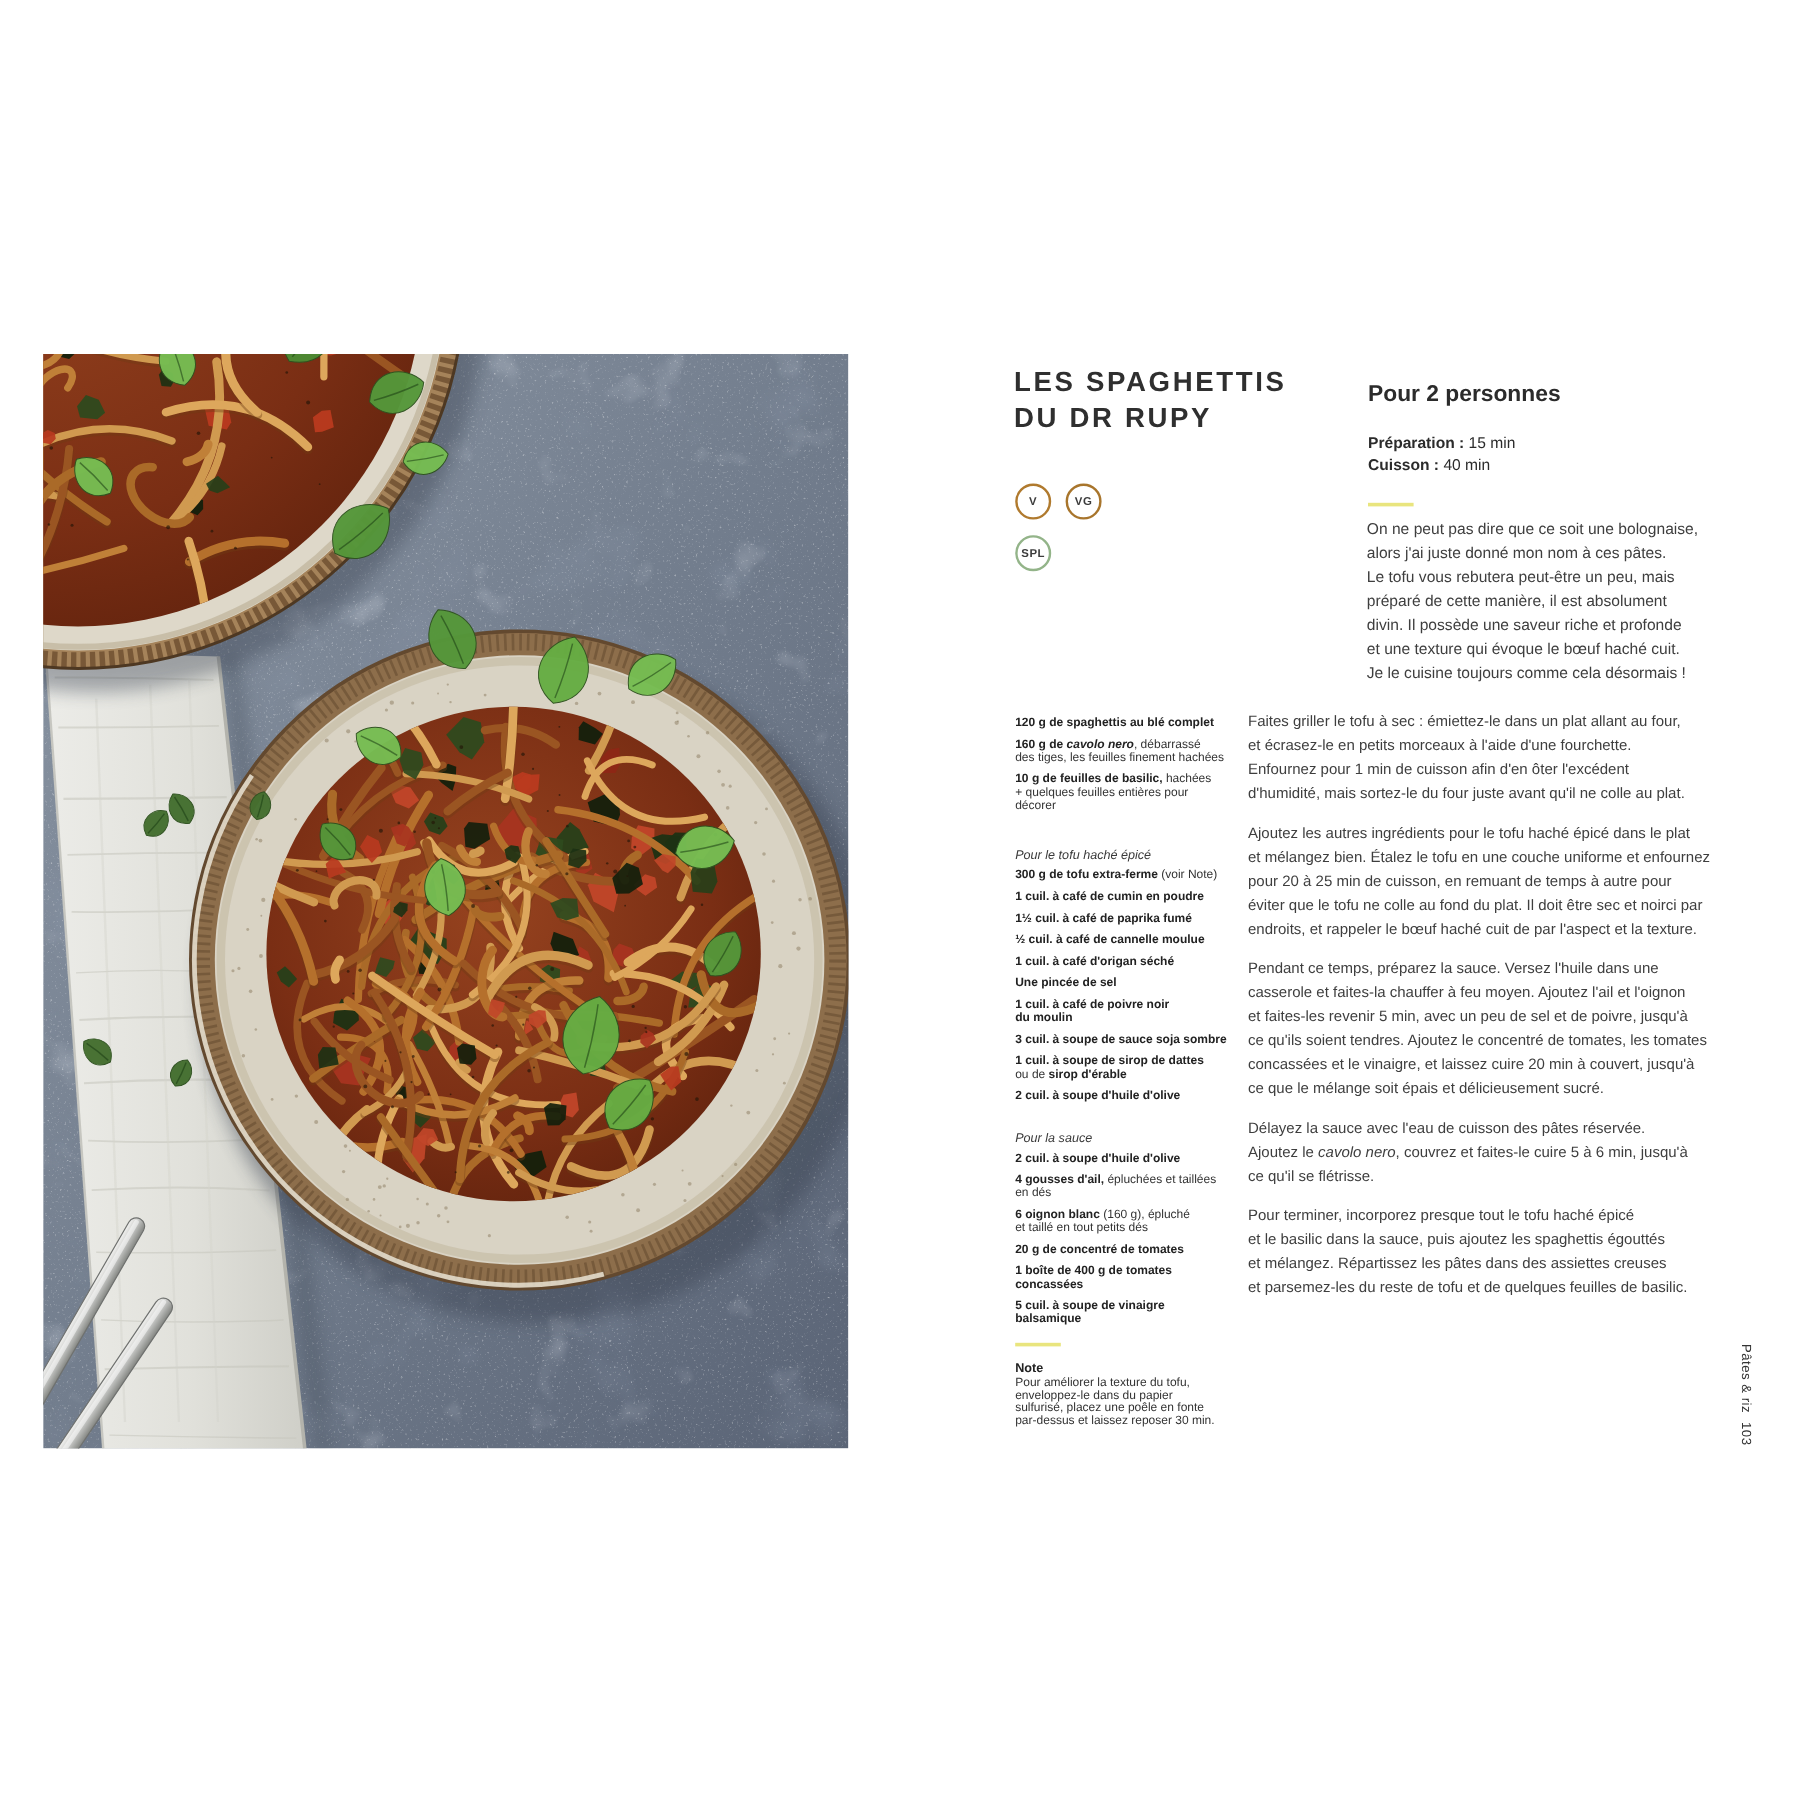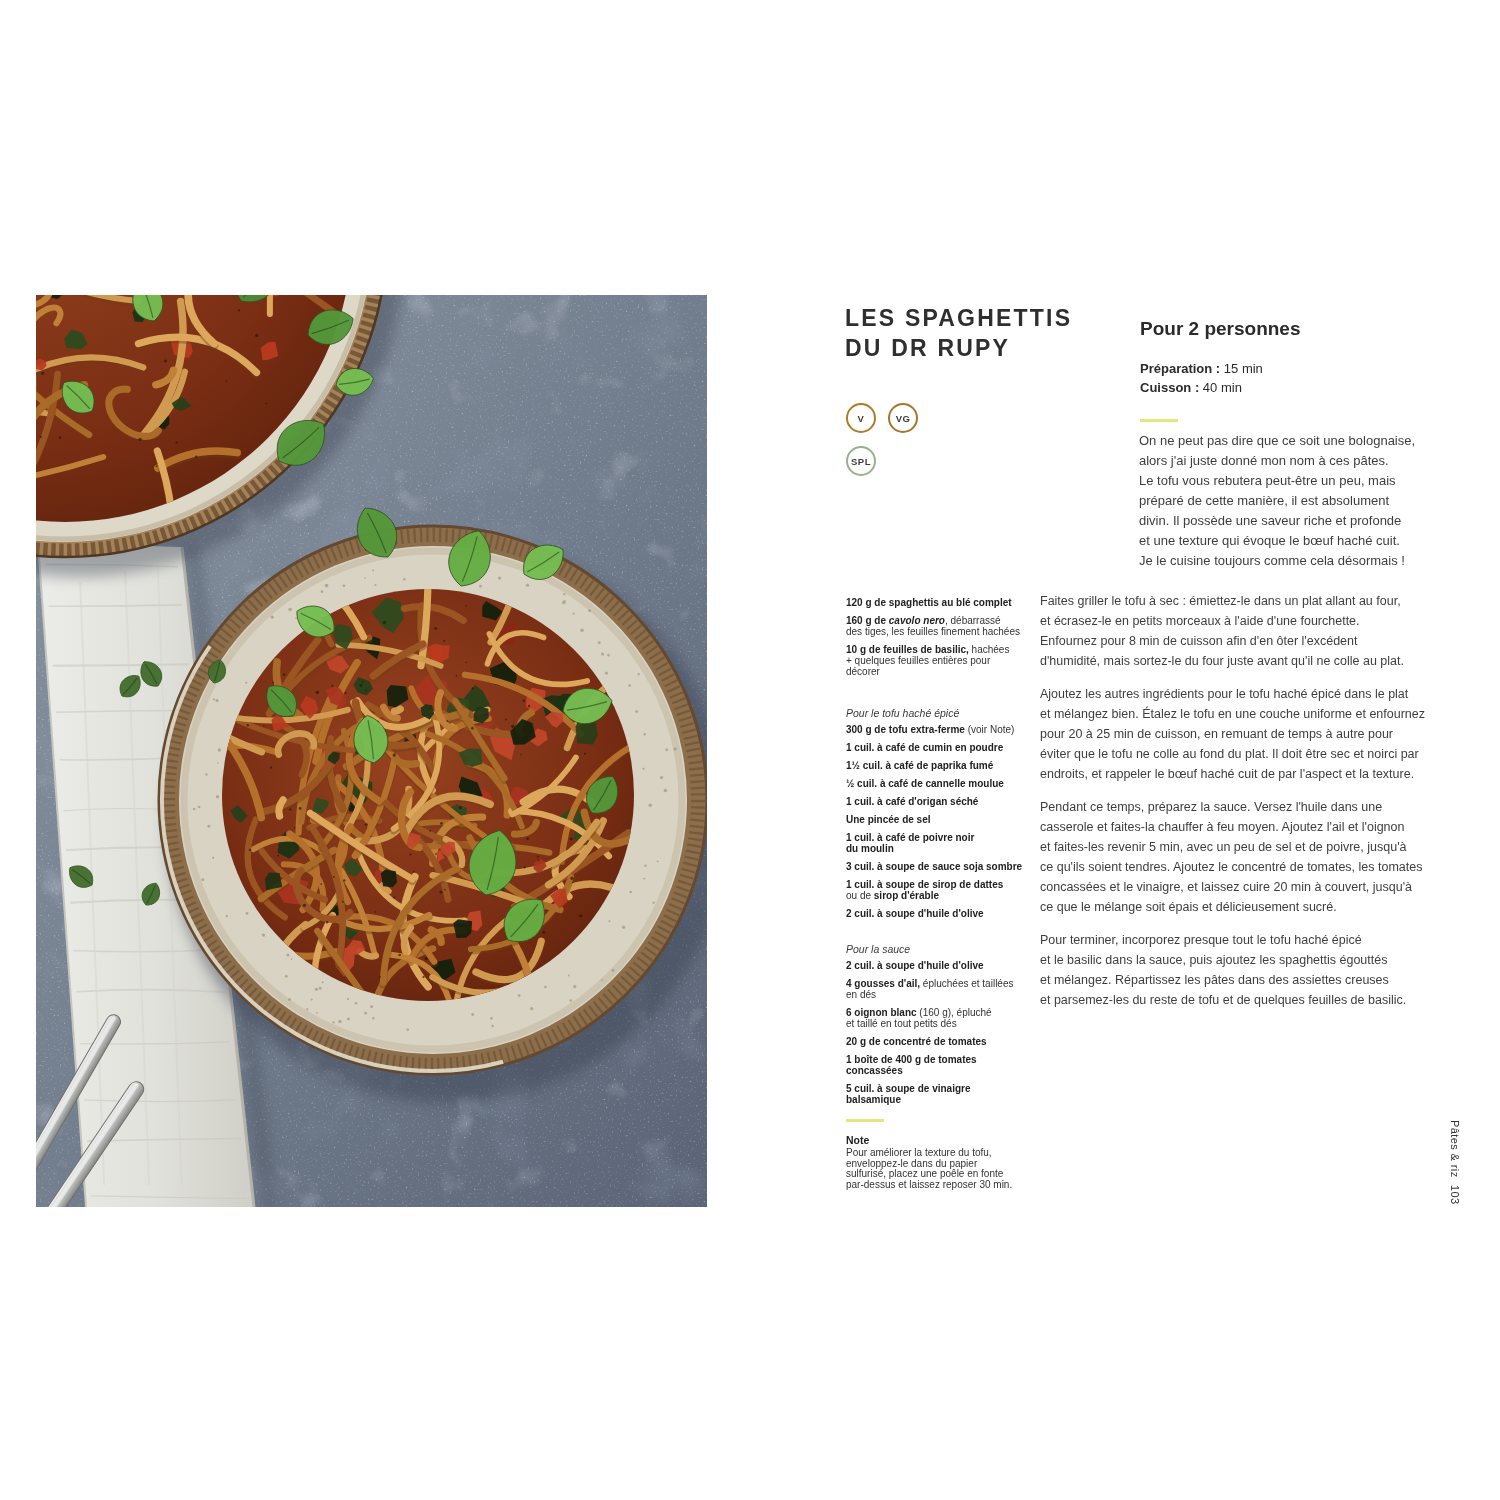--- a/index.html
+++ b/index.html
@@ -895,33 +895,36 @@
 <div class="ydash" id="note-divider"></div>
 <div class="abs" id="note-title">Note</div>
 <div class="abs" id="note-body">Pour améliorer la texture du tofu,
 enveloppez-le dans du papier
 sulfurisé, placez une poêle en fonte
 par-dessus et laissez reposer 30 min.</div>
 
 <div class="abs" id="method">
     <p class="meth"><span>Faites griller le tofu à sec : émiettez-le dans un plat allant au four,
 et écrasez-le en petits morceaux à l'aide d'une fourchette.
-Enfournez pour 8 min de cuisson afin d'en ôter l'excédent
+Enfournez pour 1 min de cuisson afin d'en ôter l'excédent
 d'humidité, mais sortez-le du four juste avant qu'il ne colle au plat.</span></p>
     <p class="meth"><span>Ajoutez les autres ingrédients pour le tofu haché épicé dans le plat
 et mélangez bien. Étalez le tofu en une couche uniforme et enfournez
 pour 20 à 25 min de cuisson, en remuant de temps à autre pour
 éviter que le tofu ne colle au fond du plat. Il doit être sec et noirci par
 endroits, et rappeler le bœuf haché cuit de par l'aspect et la texture.</span></p>
     <p class="meth"><span>Pendant ce temps, préparez la sauce. Versez l'huile dans une
 casserole et faites-la chauffer à feu moyen. Ajoutez l'ail et l'oignon
 et faites-les revenir 5 min, avec un peu de sel et de poivre, jusqu'à
 ce qu'ils soient tendres. Ajoutez le concentré de tomates, les tomates
 concassées et le vinaigre, et laissez cuire 20 min à couvert, jusqu'à
 ce que le mélange soit épais et délicieusement sucré.</span></p>
+    <p class="meth"><span>Délayez la sauce avec l'eau de cuisson des pâtes réservée.
+Ajoutez le </span><span class="i">cavolo nero</span><span>, couvrez et faites-le cuire 5 à 6 min, jusqu'à
+ce qu'il se flétrisse.</span></p>
     <p class="meth"><span>Pour terminer, incorporez presque tout le tofu haché épicé
 et le basilic dans la sauce, puis ajoutez les spaghettis égouttés
 et mélangez. Répartissez les pâtes dans des assiettes creuses
 et parsemez-les du reste de tofu et de quelques feuilles de basilic.</span></p>
   </div>
 
 <div class="vtab" id="vtab-section">Pâtes &amp; riz</div>
 <div class="vtab" id="vtab-page">103</div>
 
 </body></html>

